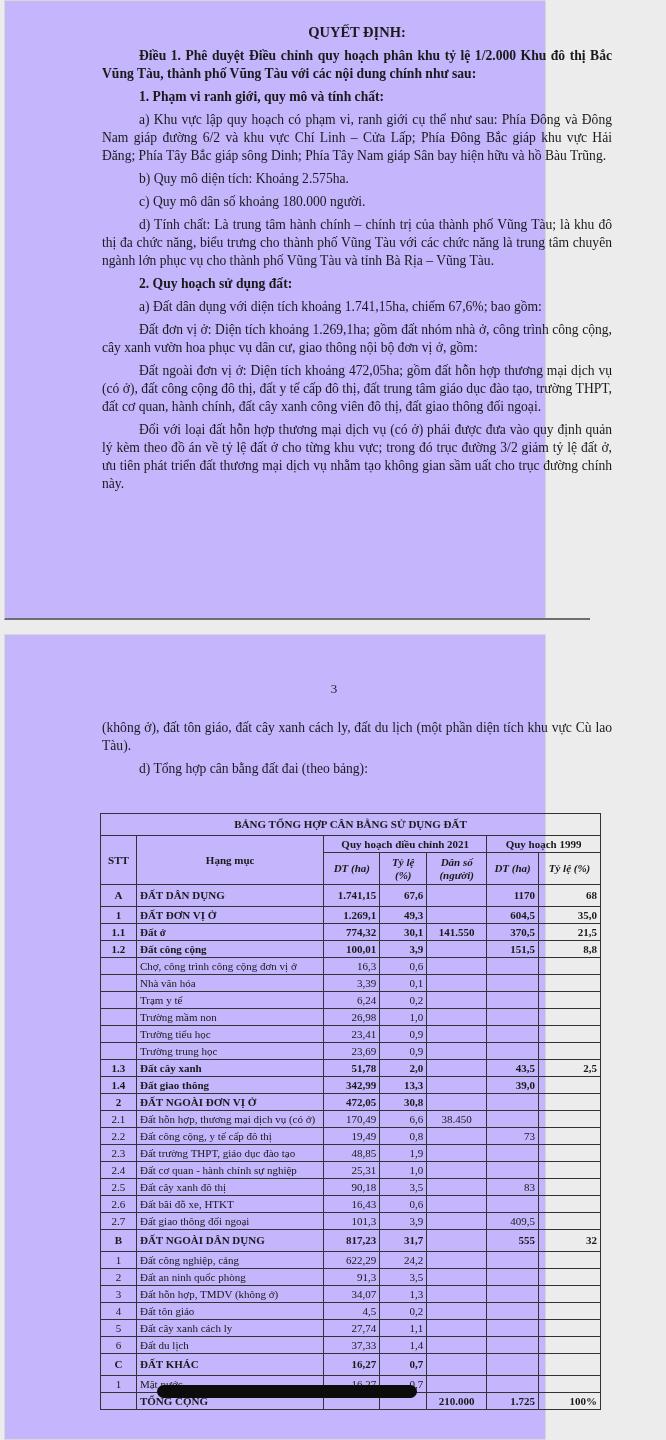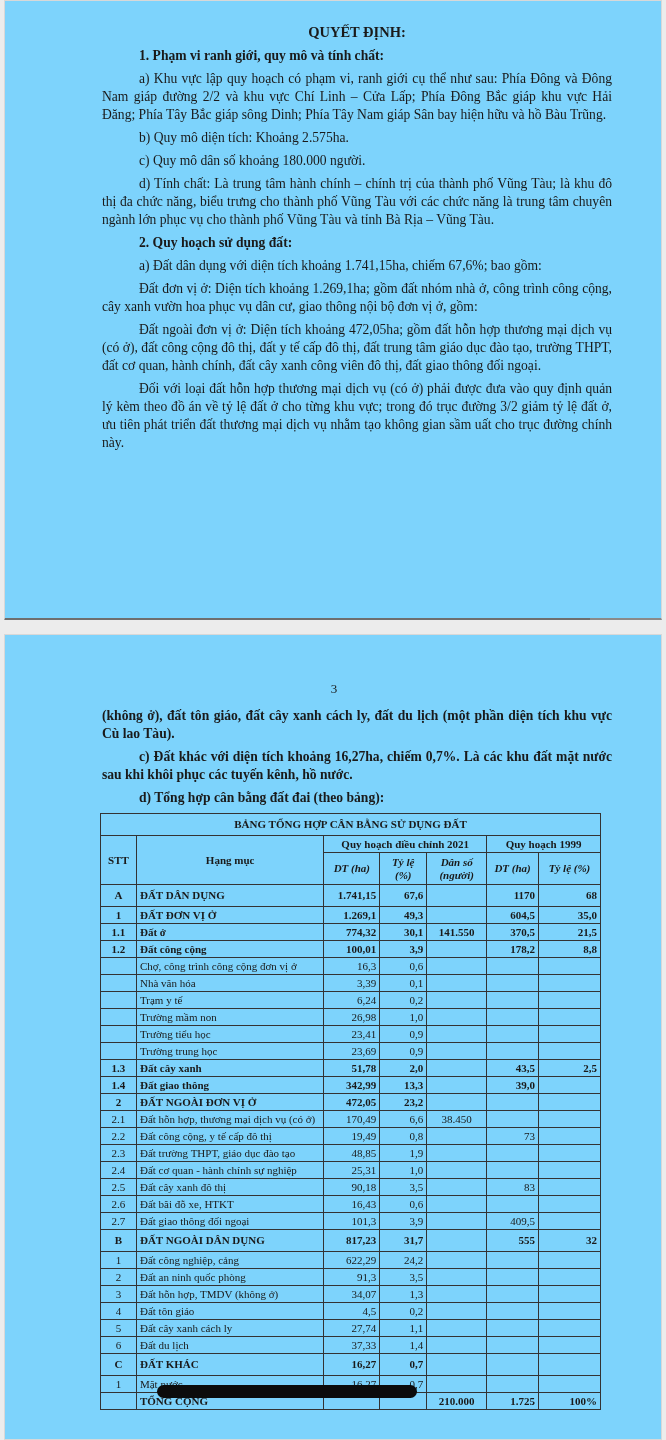--- a/index.html
+++ b/index.html
@@ -1,19 +1,19 @@
 <!DOCTYPE html>
 <html><head>
 <meta charset="utf-8">
 <style>
   * { box-sizing: border-box; margin: 0; padding: 0; }
   html, body { width: 666px; height: 1440px; background: #ececec; overflow: hidden; }
   body { font-family: "Liberation Serif", "DejaVu Serif", serif; color: #1a1a1a; position: relative; }
 
-  .page { position: absolute; left: 4px; width: 658px; background: #7dd3fc; border: 1px solid #d8d8d8; }
+  .page { position: absolute; left: 4px; width: 542px; background: #c4b5fd; border: 1px solid #d8d8d8; }
   .page1 { top: 0; height: 620px; border-bottom: 2px solid #8a8a8a; }
   .page1 .shadowline { position: absolute; left: 0; bottom: -2px; width: 585px; height: 2px; background: #6e6e6e; }
   .page2 { top: 634px; height: 806px; }
 
   .content { position: absolute; left: 97px; width: 510px; font-size: 13.6px; line-height: 18px; text-align: justify; }
   .p { margin-bottom: 5px; }
   .ind { text-indent: 37px; }
   .b { font-weight: bold; }
 
   .title { font-weight: bold; font-size: 14.5px; text-align: center; margin-bottom: 6px; }
@@ -28,39 +28,39 @@
   table.land tr.bold td { font-weight: bold; }
   table.land tr.major td { height: 22px; }
   .redact { position: absolute; left: 152px; top: 750px; width: 260px; height: 13px; background: #0c0c0c; border-radius: 7px; }
 </style>
 </head>
 <body>
 
 <div class="page page1">
   <div class="content" style="top:22px;">
     <div class="title">QUYẾT ĐỊNH:</div>
+    <div class="p ind b">Điều 1. Phê duyệt Điều chỉnh quy hoạch phân khu tỷ lệ 1/2.000 Khu đô thị Bắc Vũng Tàu, thành phố Vũng Tàu với các nội dung chính như sau:</div>
     <div class="p ind b">1. Phạm vi ranh giới, quy mô và tính chất:</div>
-    <div class="p ind">a) Khu vực lập quy hoạch có phạm vi, ranh giới cụ thể như sau: Phía Đông và Đông Nam giáp đường 2/2 và khu vực Chí Linh – Cửa Lấp; Phía Đông Bắc giáp khu vực Hải Đăng; Phía Tây Bắc giáp sông Dinh; Phía Tây Nam giáp Sân bay hiện hữu và hồ Bàu Trũng.</div>
+    <div class="p ind">a) Khu vực lập quy hoạch có phạm vi, ranh giới cụ thể như sau: Phía Đông và Đông Nam giáp đường 6/2 và khu vực Chí Linh – Cửa Lấp; Phía Đông Bắc giáp khu vực Hải Đăng; Phía Tây Bắc giáp sông Dinh; Phía Tây Nam giáp Sân bay hiện hữu và hồ Bàu Trũng.</div>
     <div class="p ind">b) Quy mô diện tích: Khoảng 2.575ha.</div>
     <div class="p ind">c) Quy mô dân số khoảng 180.000 người.</div>
     <div class="p ind">d) Tính chất: Là trung tâm hành chính – chính trị của thành phố Vũng Tàu; là khu đô thị đa chức năng, biểu trưng cho thành phố Vũng Tàu với các chức năng là trung tâm chuyên ngành lớn phục vụ cho thành phố Vũng Tàu và tỉnh Bà Rịa – Vũng Tàu.</div>
     <div class="p ind b">2. Quy hoạch sử dụng đất:</div>
     <div class="p ind">a) Đất dân dụng với diện tích khoảng 1.741,15ha, chiếm 67,6%; bao gồm:</div>
     <div class="p ind">Đất đơn vị ở: Diện tích khoảng 1.269,1ha; gồm đất nhóm nhà ở, công trình công cộng, cây xanh vườn hoa phục vụ dân cư, giao thông nội bộ đơn vị ở, gồm:</div>
     <div class="p ind">Đất ngoài đơn vị ở: Diện tích khoảng 472,05ha; gồm đất hỗn hợp thương mại dịch vụ (có ở), đất công cộng đô thị, đất y tế cấp đô thị, đất trung tâm giáo dục đào tạo, trường THPT, đất cơ quan, hành chính, đất cây xanh công viên đô thị, đất giao thông đối ngoại.</div>
     <div class="p ind">Đối với loại đất hỗn hợp thương mại dịch vụ (có ở) phải được đưa vào quy định quản lý kèm theo đồ án về tỷ lệ đất ở cho từng khu vực; trong đó trục đường 3/2 giảm tỷ lệ đất ở, ưu tiên phát triển đất thương mại dịch vụ nhằm tạo không gian sầm uất cho trục đường chính này.</div>
   </div>
   <div class="shadowline"></div>
 </div>
 
 <div class="page page2">
   <div class="pagenum">3</div>
-  <div class="content" style="top:72px;font-weight:bold;">
+  <div class="content" style="top:84px;">
     <div class="p">(không ở), đất tôn giáo, đất cây xanh cách ly, đất du lịch (một phần diện tích khu vực Cù lao Tàu).</div>
-    <div class="p ind">c) Đất khác với diện tích khoảng 16,27ha, chiếm 0,7%. Là các khu đất mặt nước sau khi khôi phục các tuyến kênh, hồ nước.</div>
     <div class="p ind">d) Tổng hợp cân bằng đất đai (theo bảng):</div>
   </div>
 
   <table class="land">
     <colgroup>
       <col style="width:36px">
         <col style="width:188px">
         <col style="width:56px">
         <col style="width:47px">
         <col style="width:60px">
@@ -112,21 +112,21 @@
           <td class="c">141.550</td>
           <td class="num">370,5</td>
           <td class="num">21,5</td>
         </tr>
         <tr class="bold">
           <td class="c">1.2</td>
           <td>Đất công cộng</td>
           <td class="num">100,01</td>
           <td class="num">3,9</td>
           <td class="c"></td>
-          <td class="num">178,2</td>
+          <td class="num">151,5</td>
           <td class="num">8,8</td>
         </tr>
         <tr>
           <td class="c"></td>
           <td>Chợ, công trình công cộng đơn vị ở</td>
           <td class="num">16,3</td>
           <td class="num">0,6</td>
           <td class="c"></td>
           <td class="num"></td>
           <td class="num"></td>
@@ -191,21 +191,21 @@
           <td class="num">342,99</td>
           <td class="num">13,3</td>
           <td class="c"></td>
           <td class="num">39,0</td>
           <td class="num"></td>
         </tr>
         <tr class="bold">
           <td class="c">2</td>
           <td>ĐẤT NGOÀI ĐƠN VỊ Ở</td>
           <td class="num">472,05</td>
-          <td class="num">23,2</td>
+          <td class="num">30,8</td>
           <td class="c"></td>
           <td class="num"></td>
           <td class="num"></td>
         </tr>
         <tr>
           <td class="c">2.1</td>
           <td>Đất hỗn hợp, thương mại dịch vụ (có ở)</td>
           <td class="num">170,49</td>
           <td class="num">6,6</td>
           <td class="c">38.450</td>

